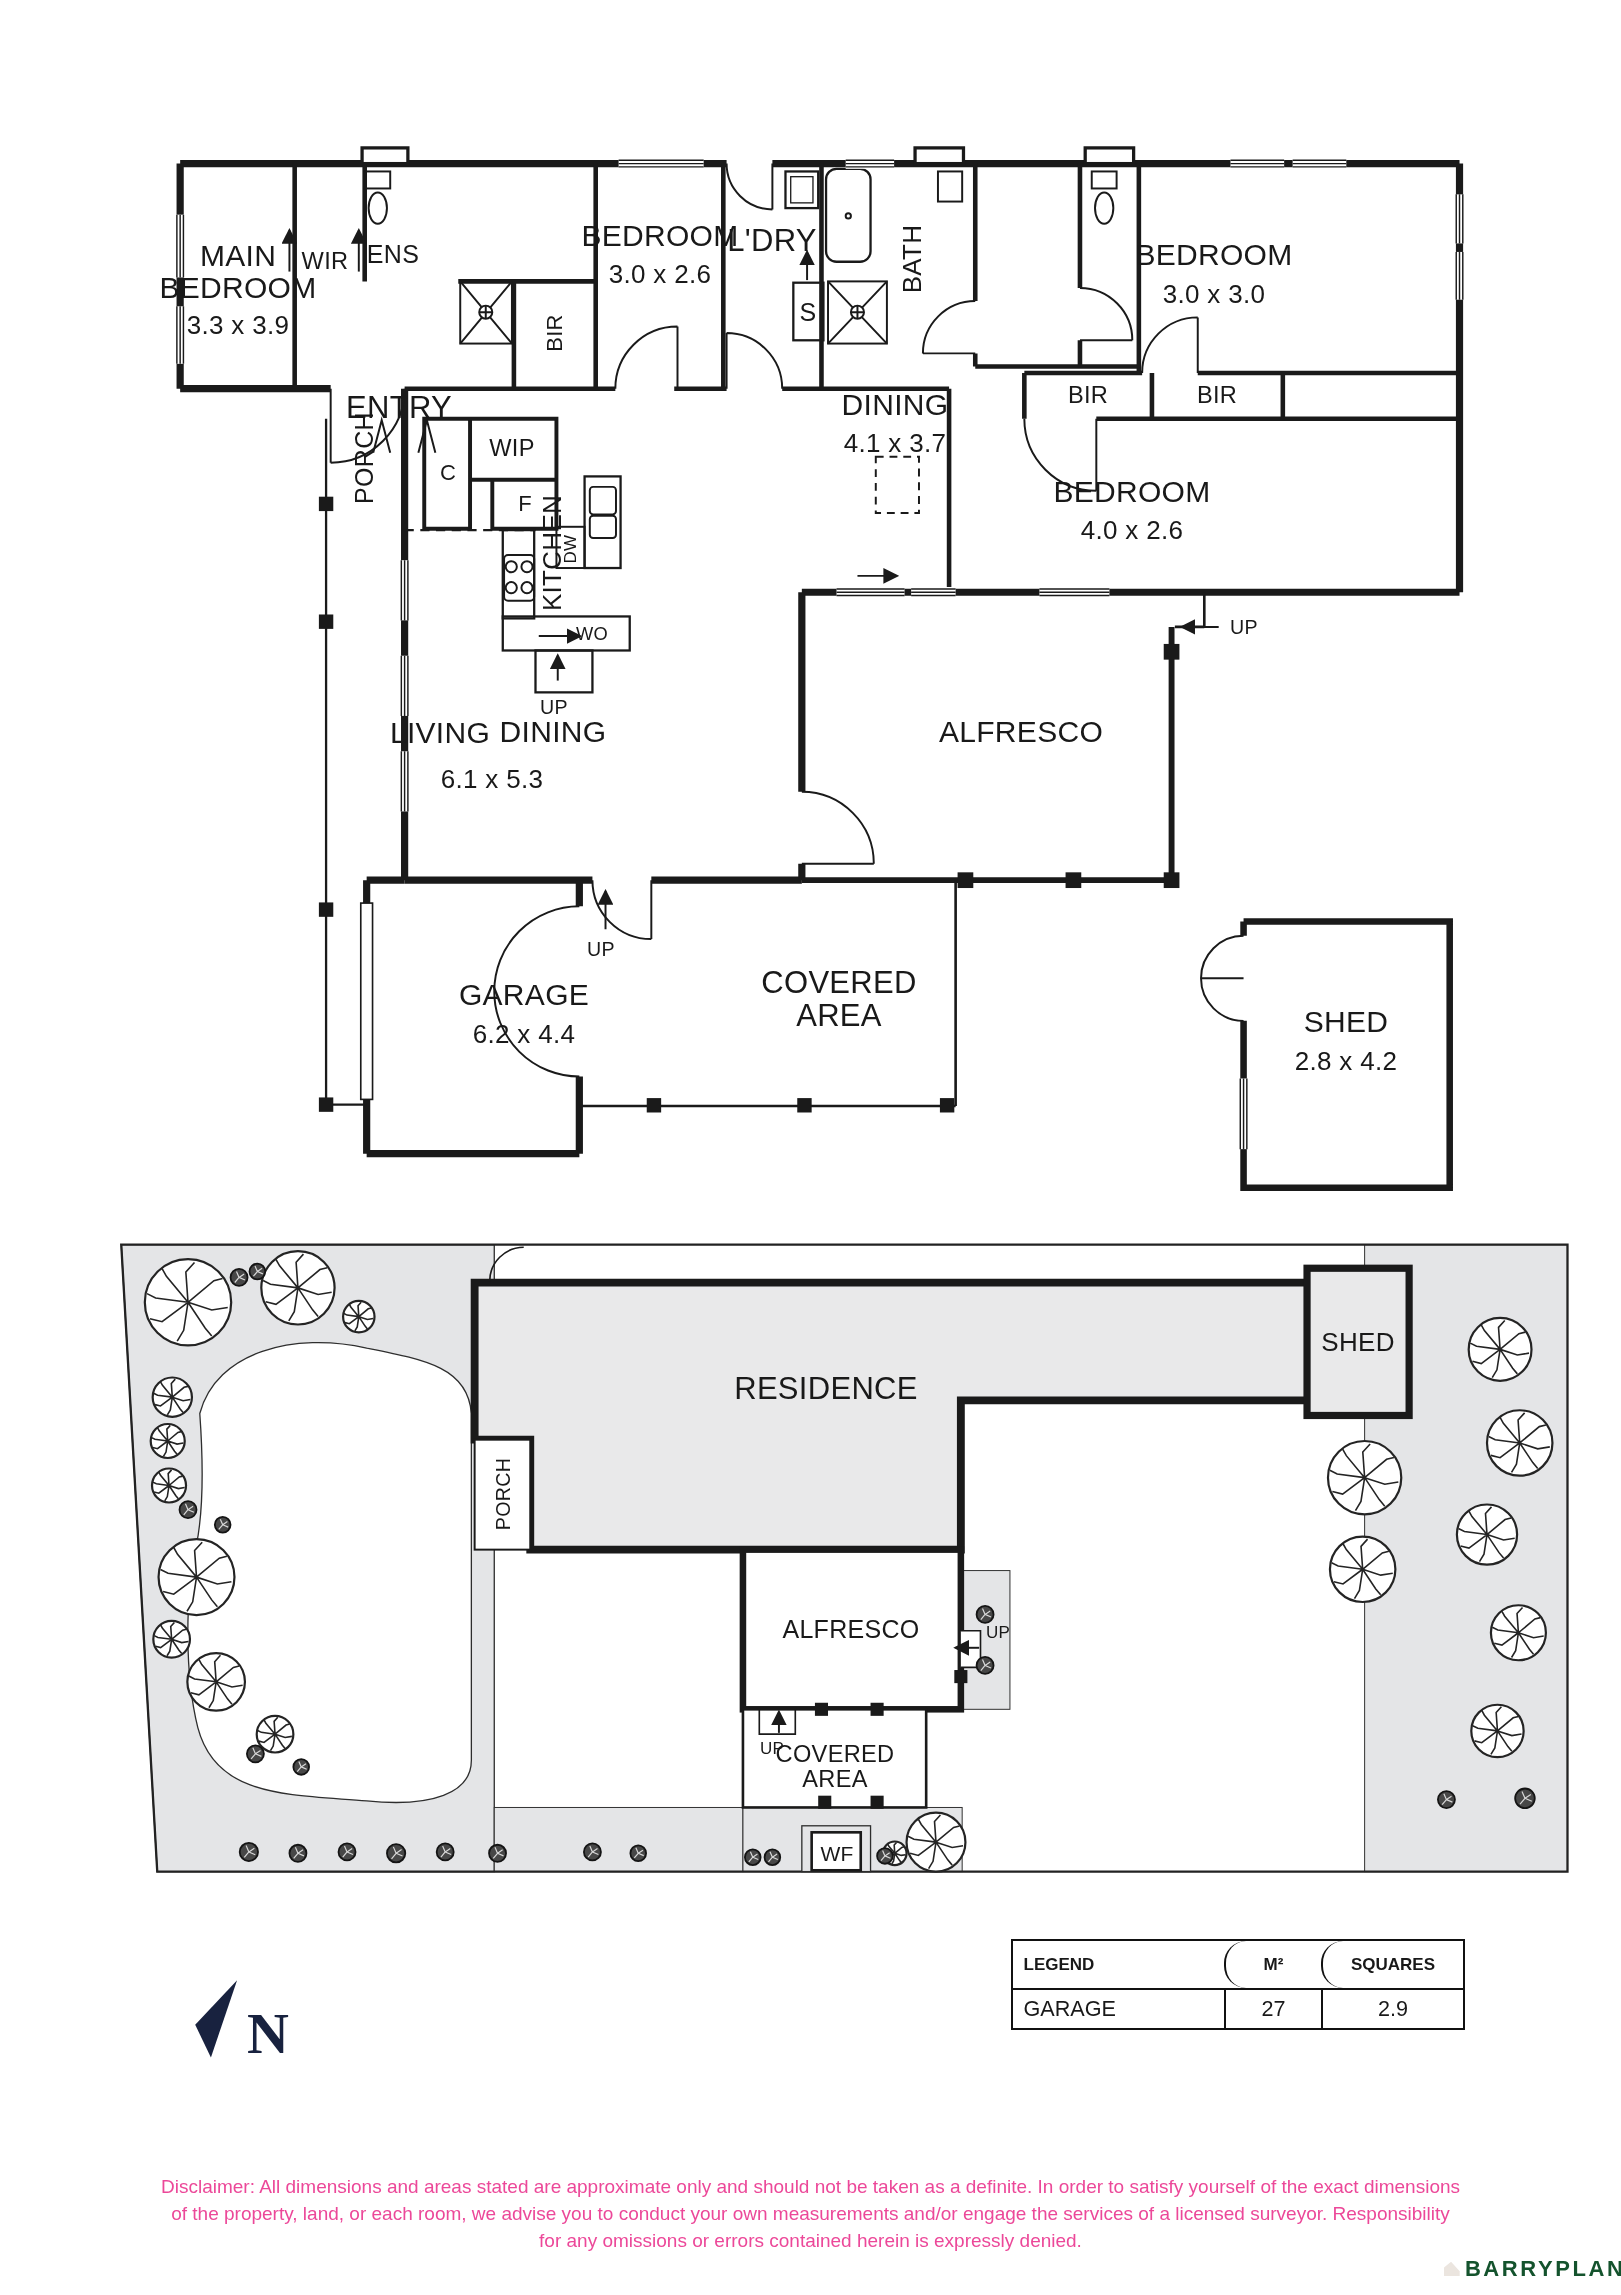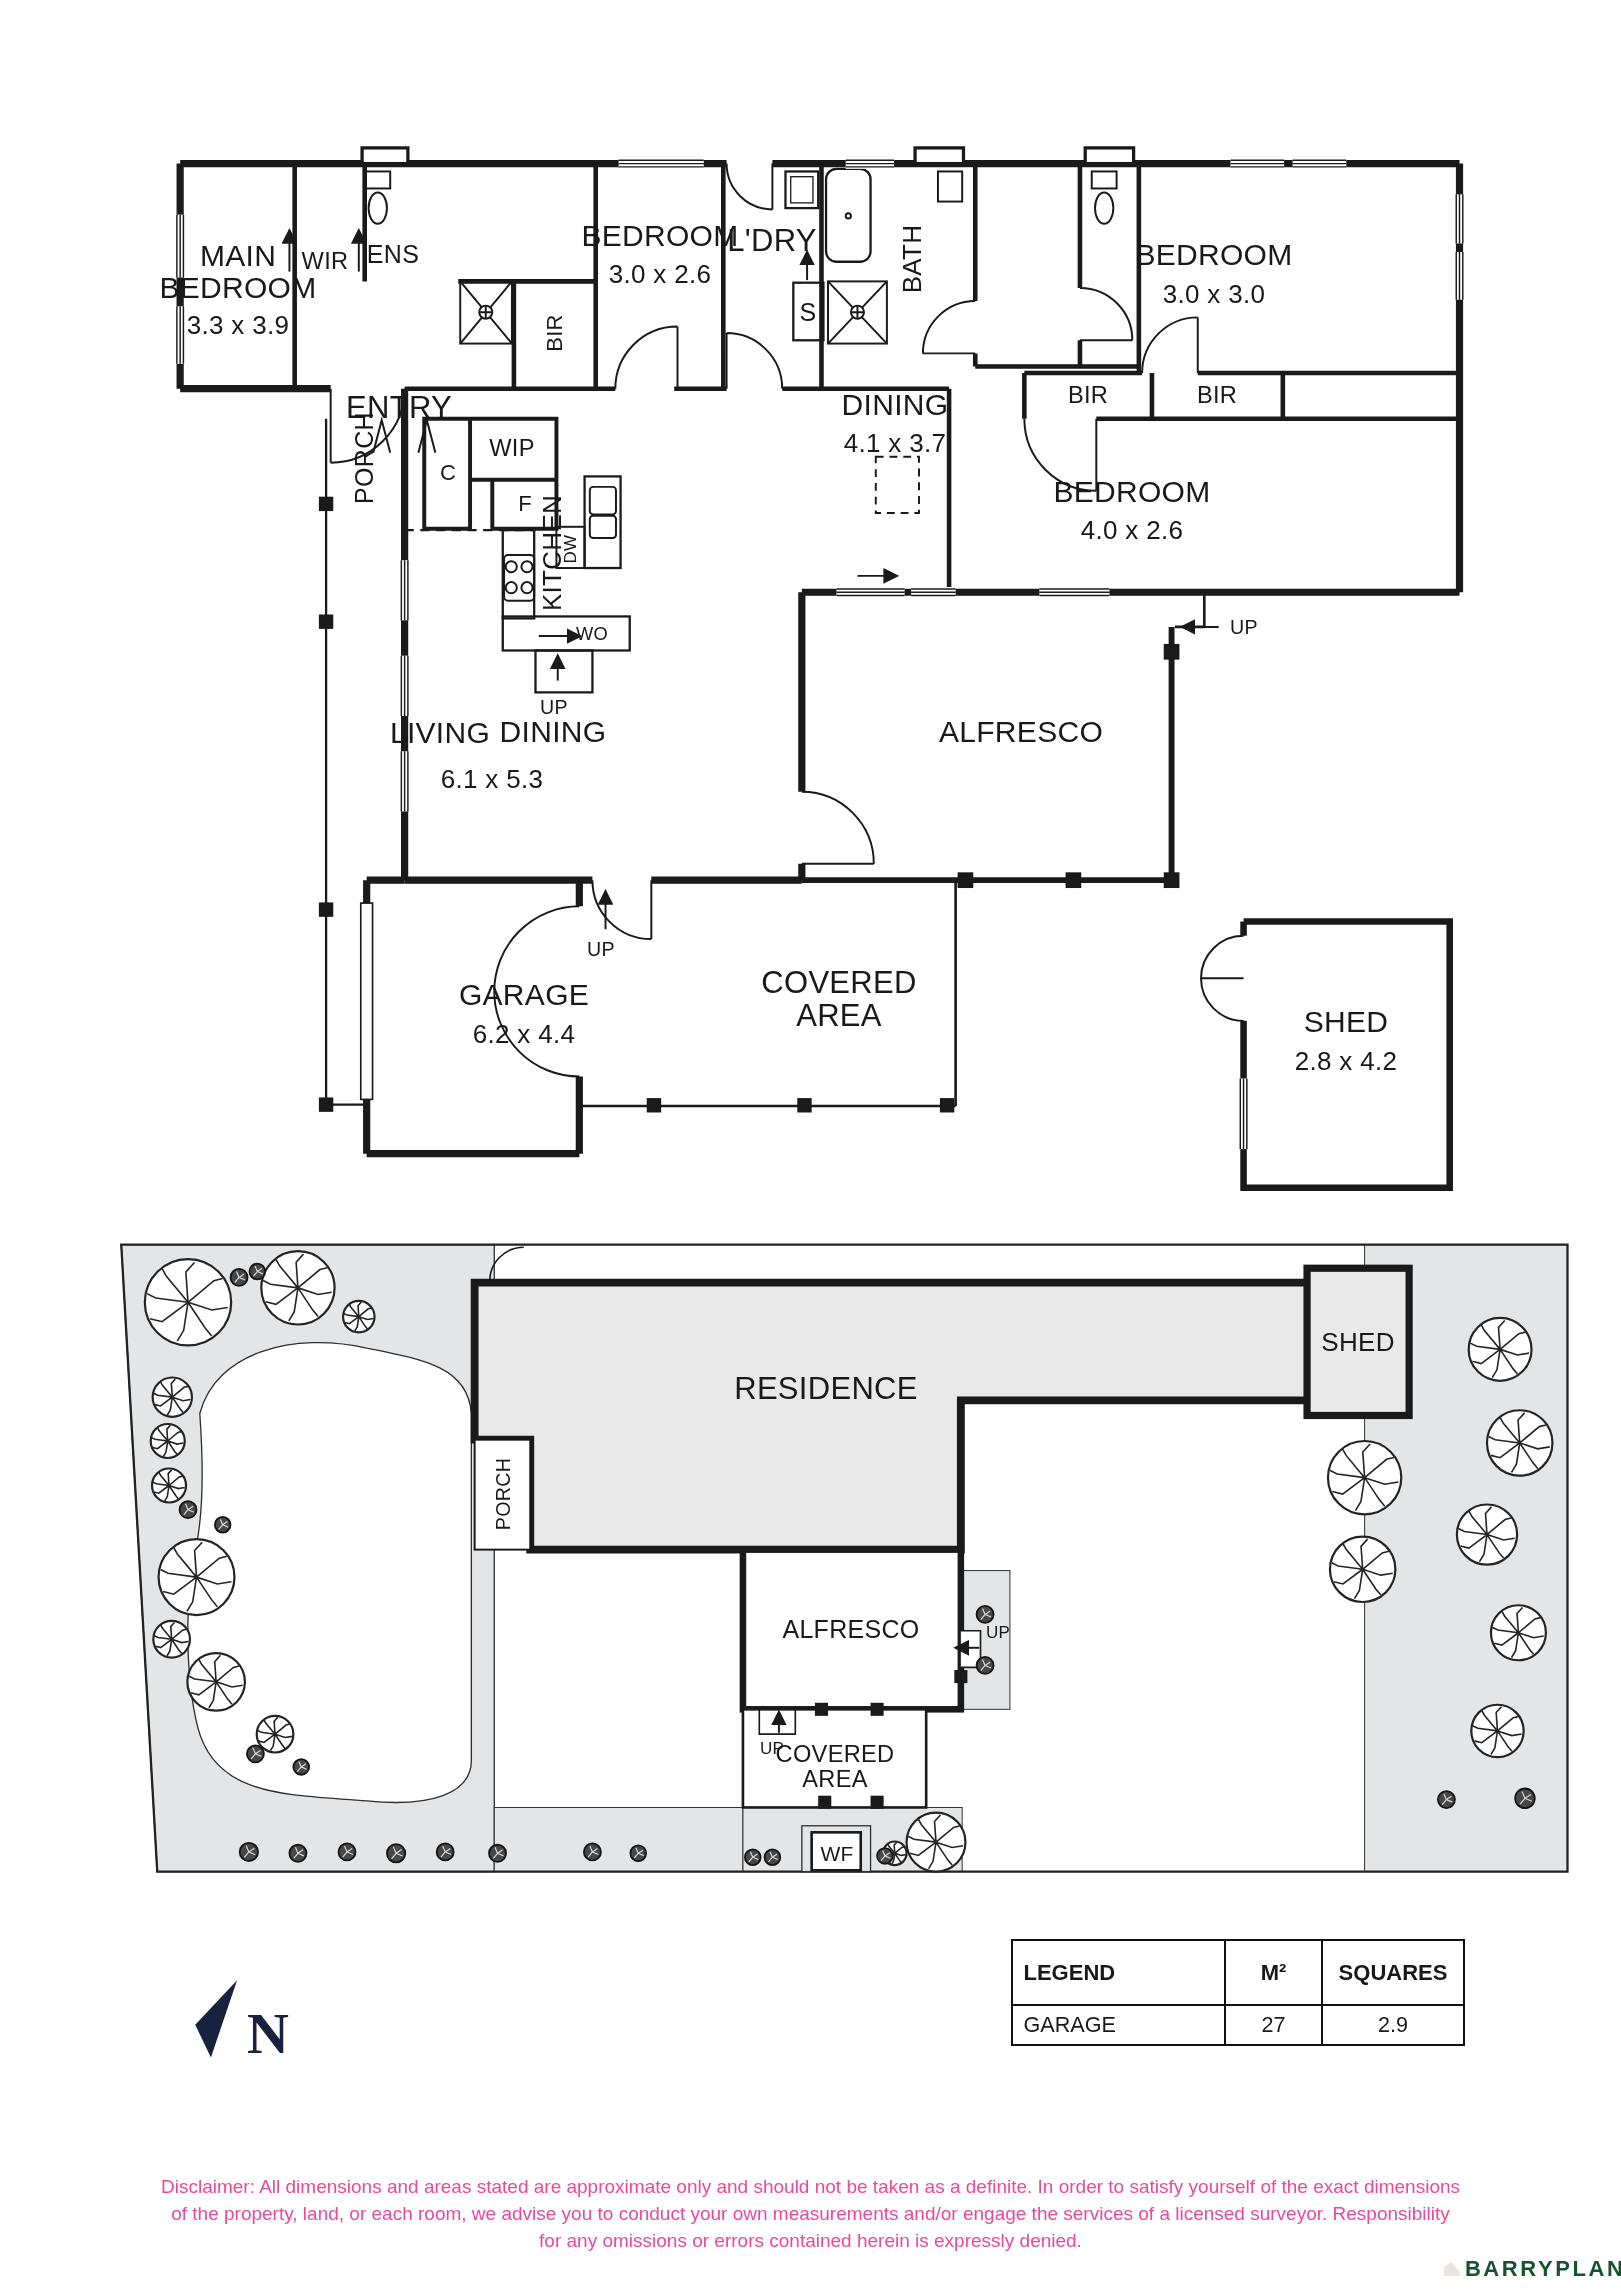--- a/index.html
+++ b/index.html
@@ -12,21 +12,21 @@
   .s48{font-size:31px}.s46{font-size:30px}.s44{font-size:31px}.s40{font-size:26px}
   .s38{font-size:25px}.s36{font-size:23.6px}.s34{font-size:22px}.s32{font-size:21px}
   .s30{font-size:19.6px}.s28{font-size:18.3px}.s26{font-size:17px}
   .north-n{font-family:"Liberation Serif",serif;font-weight:700;font-size:58px;color:#18223f;}
   .legend{position:absolute;left:1011px;top:1939px;width:450px;border:2.6px solid #111;
           background:#fff;}
   .legend .row{display:grid;grid-template-columns:211px 97px 1fr;}
   .legend .cell{border-top:2.6px solid #111;border-left:2.6px solid #111;display:flex;align-items:center;
           height:38px;font-size:21.6px;justify-content:center;}
   .legend .row .cell:first-child{border-left:none;justify-content:flex-start;padding-left:10.5px;}
-  .legend .row.head .cell{border-top:none;height:63px;font-weight:700;font-size:22px;}
+  .legend .row.head .cell{border-top:none;height:47px;font-weight:700;font-size:17px;border-radius:22px;}
   .disclaimer{position:absolute;left:39px;top:2174px;width:1543px;text-align:center;
           font-size:19px;line-height:1.42;color:#ec4899;white-space:pre-line;}
   .watermark{position:absolute;left:1444px;top:2256px;display:flex;align-items:center;gap:5.2px;}
   .watermark .mark{width:15.7px;height:14.4px;background:#ebe5df;
           clip-path:polygon(0 100%,0 40%,45% 0,100% 65%,100% 100%);}
   .watermark .wtext{font-size:22px;font-weight:700;letter-spacing:2.6px;color:#14532d;}
 </style>
 </head>
 <body>
 

